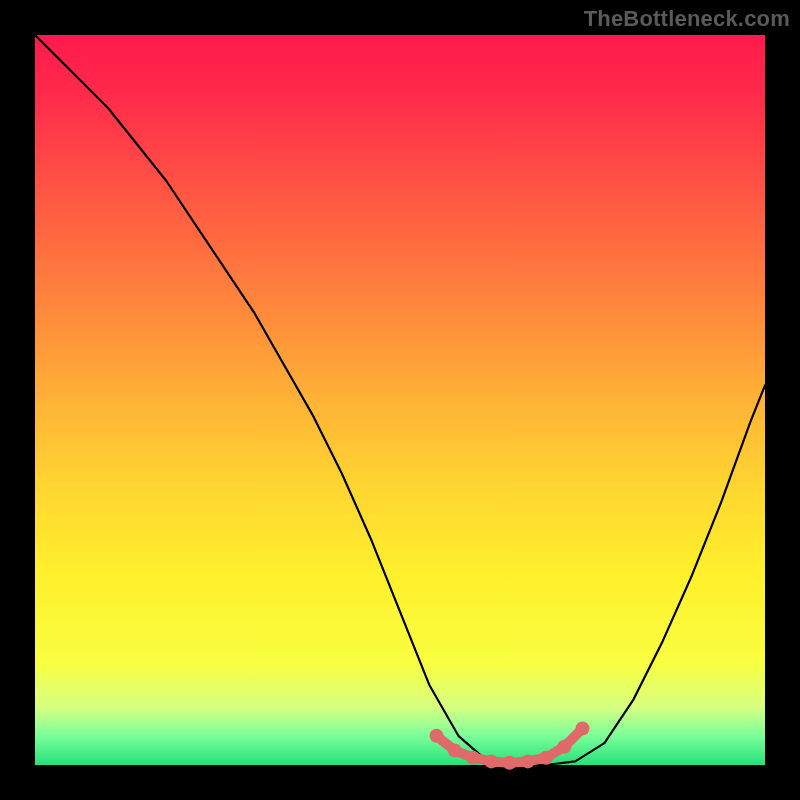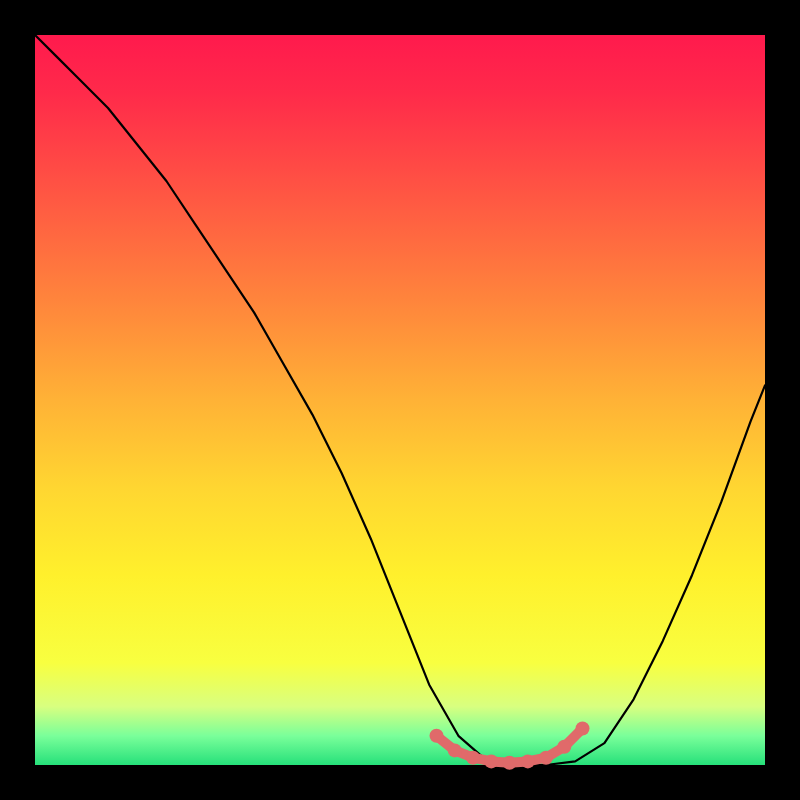--- a/index.html
+++ b/index.html
@@ -49,20 +49,21 @@
     width: 730px;
     height: 730px;
     overflow: visible;
   }
 </style>
 </head>
 <body>
 
 <div class="frame">
 
+  <div class="watermark">TheBottleneck.com</div>
 
   <div class="plot-area">
     <svg class="curve" viewBox="0 0 730 730" preserveAspectRatio="none">
       <path id="curvePath" fill="none" stroke="#000" stroke-width="2.2" stroke-linecap="round" stroke-linejoin="round" d="M0.0 0.0 L21.9 21.9 L43.8 43.8 L73.0 73.0 L102.2 109.5 L131.4 146.0 L160.6 189.8 L189.8 233.6 L219.0 277.4 L248.2 328.5 L277.4 379.6 L306.6 438.0 L335.8 503.7 L365.0 576.7 L394.2 649.7 L423.4 700.8 L452.6 726.4 L481.8 730.0 L511.0 730.0 L540.2 726.4 L569.4 708.1 L598.6 664.3 L627.8 605.9 L657.0 540.2 L686.2 467.2 L715.4 386.9 L730.0 350.4"></path>
       <g id="markers">
           <path d="M401.5 700.8 L419.7 715.4 L438.0 722.7 L456.3 726.4 L474.5 727.8 L492.8 726.4 L511.0 722.7 L529.3 711.8 L547.5 693.5" fill="none" stroke="#e06a6a" stroke-width="10" stroke-linecap="round" stroke-linejoin="round"></path>
           <circle cx="401.5" cy="700.8" r="7" fill="#e06a6a"></circle>
           <circle cx="419.7" cy="715.4" r="7" fill="#e06a6a"></circle>
           <circle cx="438.0" cy="722.7" r="7" fill="#e06a6a"></circle>
           <circle cx="456.3" cy="726.4" r="7" fill="#e06a6a"></circle>

